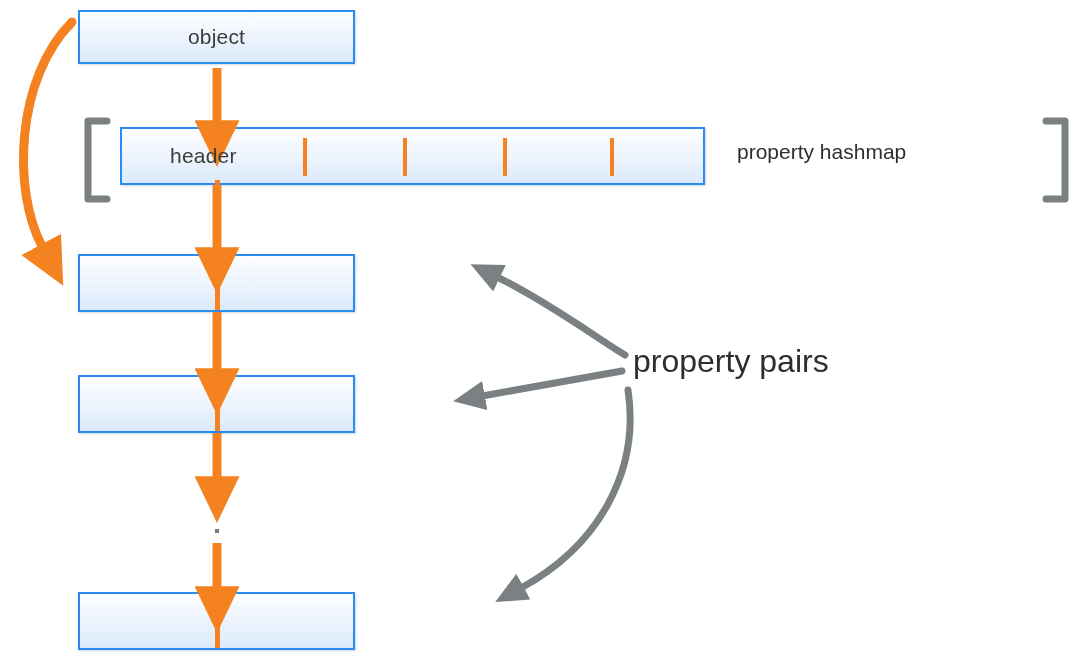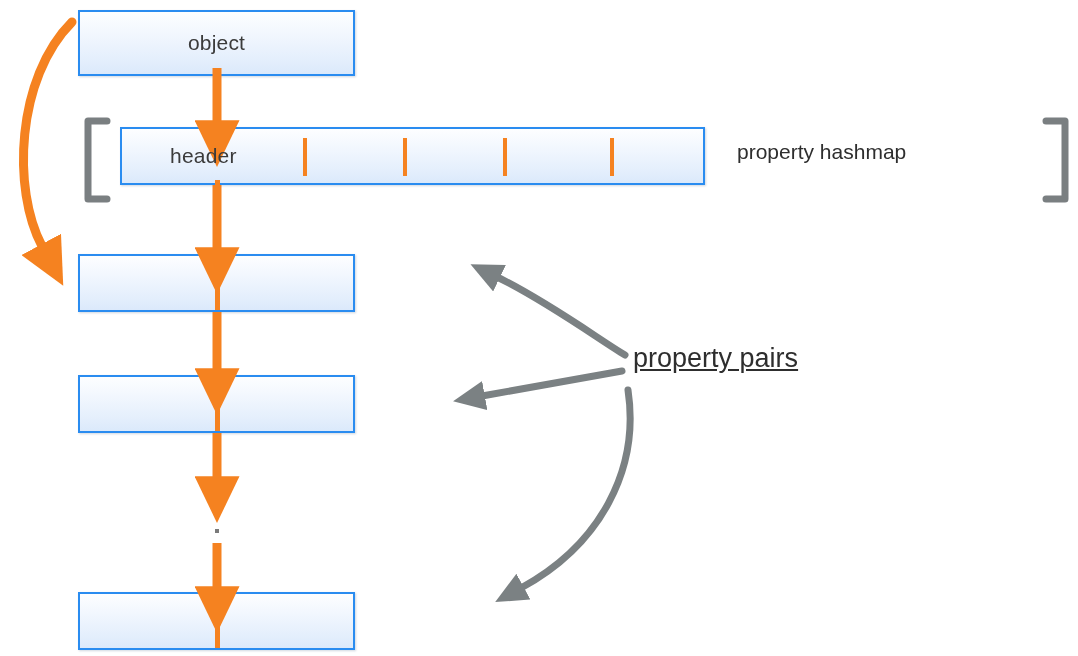--- a/index.html
+++ b/index.html
@@ -47,24 +47,23 @@
     z-index: 4;
   }
   .side-text {
     position: absolute;
     font-size: 21px;
     color: #2e2e2e;
     white-space: nowrap;
   }
   .pairs-text {
     position: absolute;
-    font-size: 27px;
+    font-size: 32px;
     color: #2e2e2e;
     white-space: nowrap;
-    text-decoration: underline;
   }
   .dot {
     position: absolute;
     width: 4px;
     height: 4px;
     background: #7a7a7a;
   }
   svg.overlay {
     position: absolute;
     left: 0;
@@ -98,21 +97,21 @@
 
     <line x1="217" y1="312" x2="217" y2="370" stroke="#f58220" stroke-width="9" marker-end="url(#orangeHead)"></line>
 
     <line x1="217" y1="433" x2="217" y2="478" stroke="#f58220" stroke-width="9" marker-end="url(#orangeHead)"></line>
 
     <line x1="217" y1="543" x2="217" y2="588" stroke="#f58220" stroke-width="9" marker-end="url(#orangeHead)"></line>
 
     <path d="M72,22 C16,78 12,190 42,246" fill="none" stroke="#f58220" stroke-width="9" stroke-linecap="round" marker-end="url(#orangeHead)"></path>
   </svg>
 
-  <div class="box" style="left:78px; top:10px; width:277px; height:66px;">
+  <div class="box" style="left:78px; top:10px; width:277px; height:54px;">
     <span class="box-label">object</span>
   </div>
 
   <div class="box" style="left:120px; top:127px; width:585px; height:58px; justify-content:flex-start;">
     <span class="box-label" style="margin-left:48px;">header</span>
   </div>
 
   <div class="box" style="left:78px; top:254px; width:277px; height:58px;"></div>
 
   <div class="box" style="left:78px; top:375px; width:277px; height:58px;"></div>

